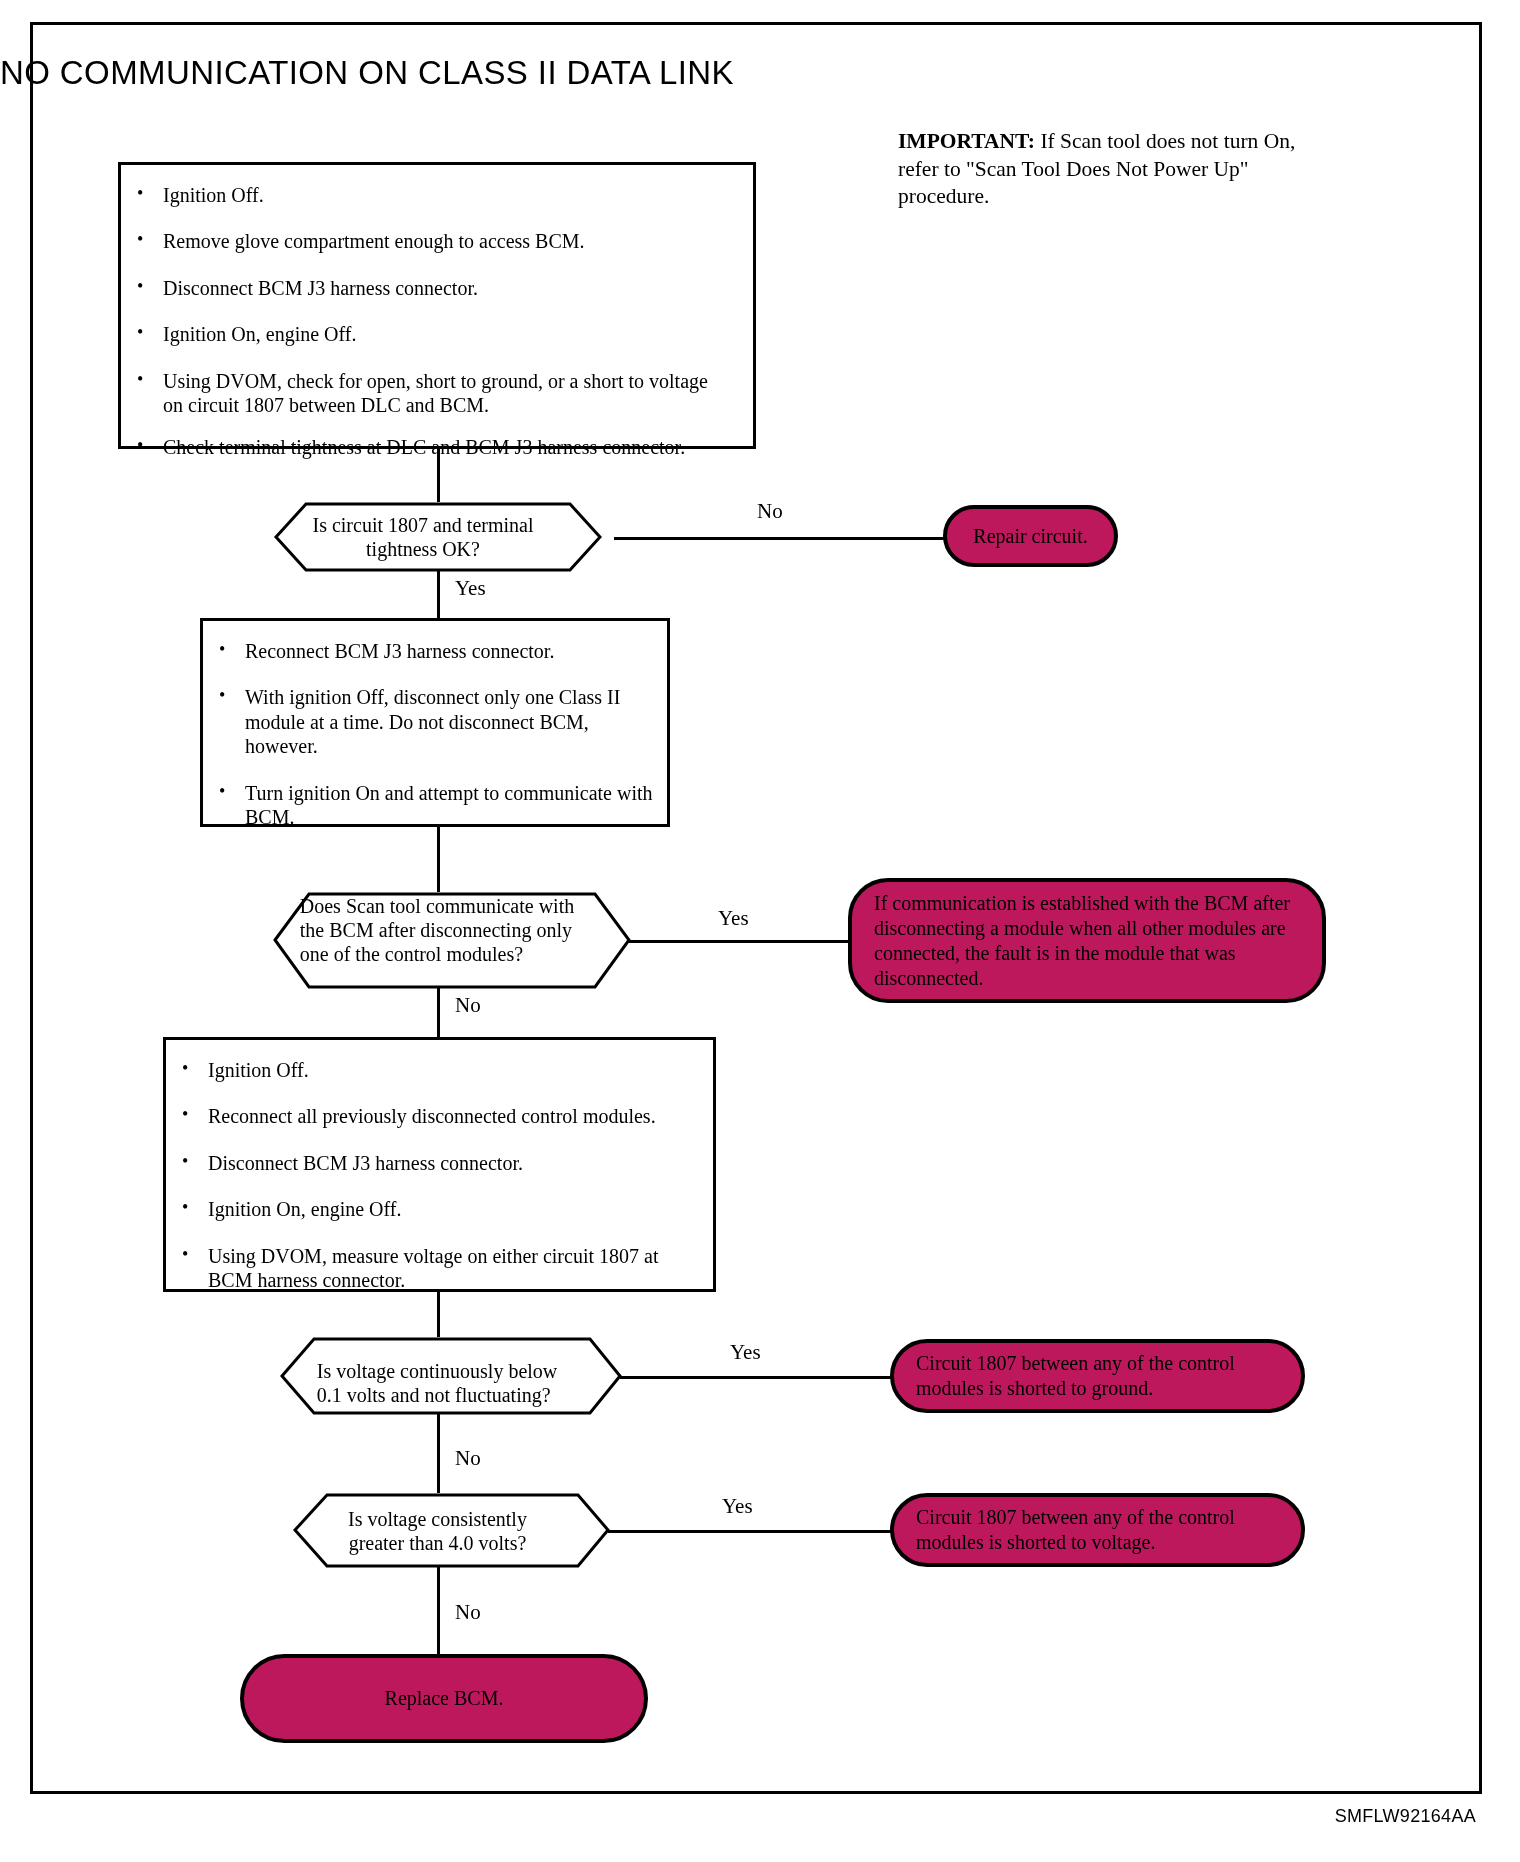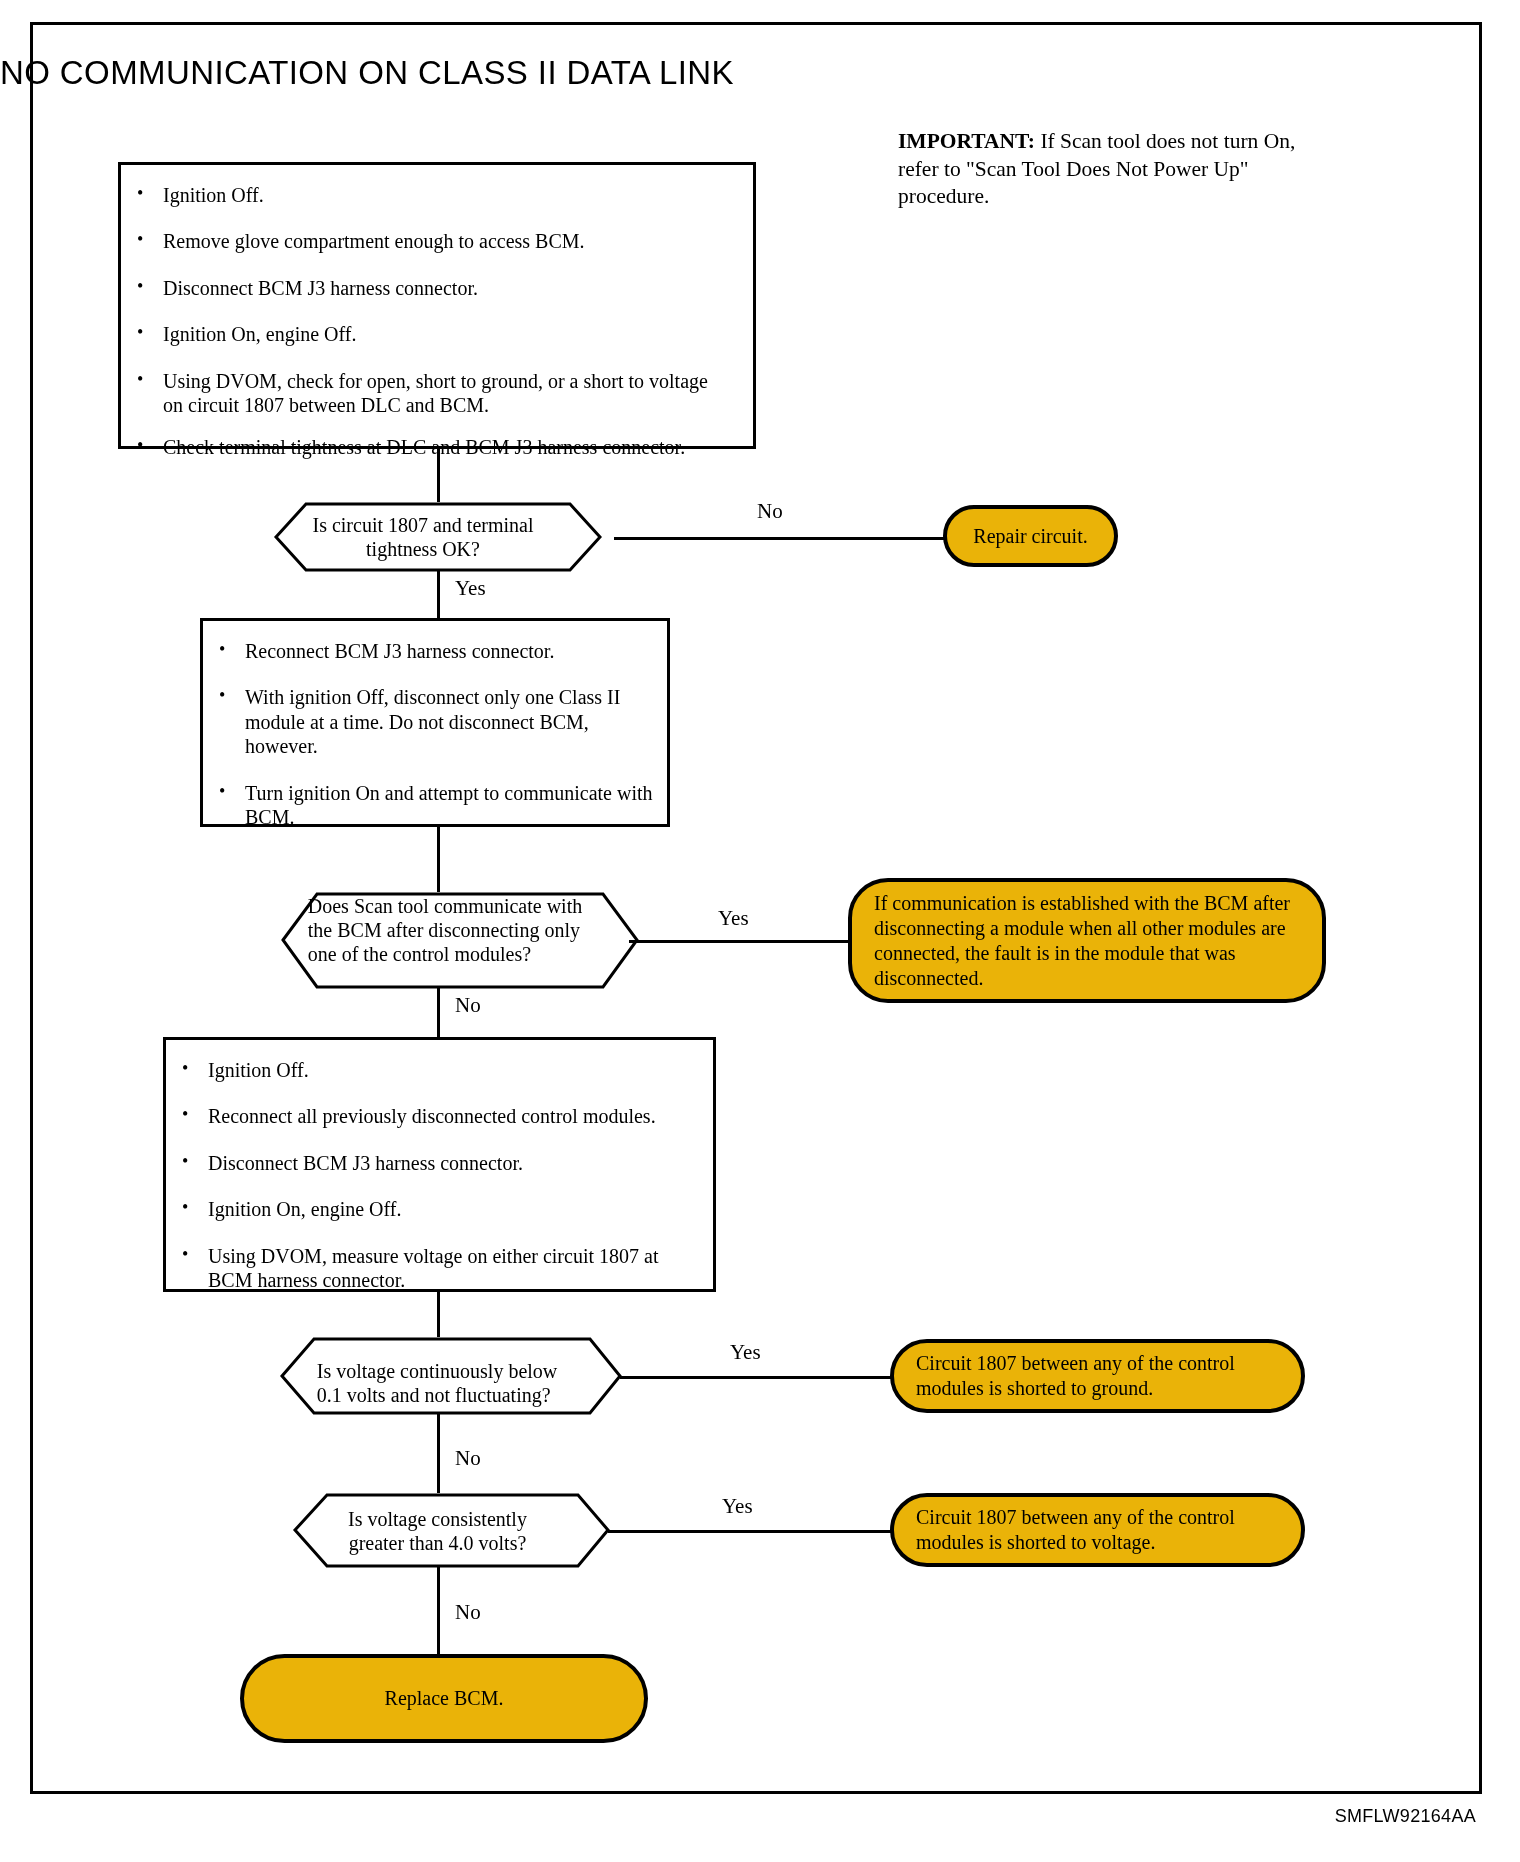--- a/index.html
+++ b/index.html
@@ -96,21 +96,21 @@
     box-sizing: border-box;
   }
   .hex .hex-label span { display: block; }
 
   
   .term {
     position: absolute;
     border: 4px solid #000;
     border-radius: 40px;
     box-sizing: border-box;
-    background: #eab308;
+    background: #be185d;
     display: flex;
     align-items: center;
   }
   .term .term-text {
     font-size: 20px;
     line-height: 1.25;
     padding: 0 22px;
     width: 100%;
     box-sizing: border-box;
   }
@@ -221,21 +221,21 @@
       </li>
       <li style="width:410px;">
         <span class="bullet">•</span>
         <span>Turn ignition On and attempt to communicate with BCM.</span>
       </li>
     </ul>
   </div>
 
   <div class="line-v" style="left:437px; top:827px; height:65px;"></div>
 
-  <div class="hex" style="left:251px; top:892px; width:388px; height:76px;">
+  <div class="hex" style="left:243px; top:892px; width:388px; height:76px;">
     <svg width="388" height="97" viewBox="0 0 388 97">
       <polygon points="32,48 66,2 352,2 386,48 352,95 66,95" fill="#fff" stroke="#000" stroke-width="3"></polygon>
     </svg>
     <div class="hex-label" style="padding:0 48px;">
       <div style="text-align:left;">
         <span>Does Scan tool communicate with</span>
         <span>the BCM after disconnecting only</span>
         <span>one of the control modules?</span>
       </div>
     </div>

